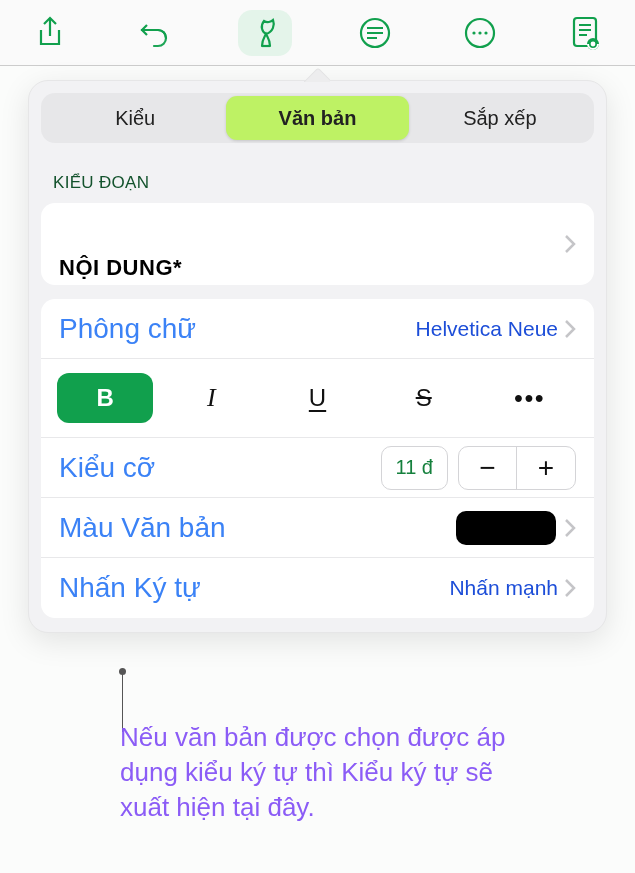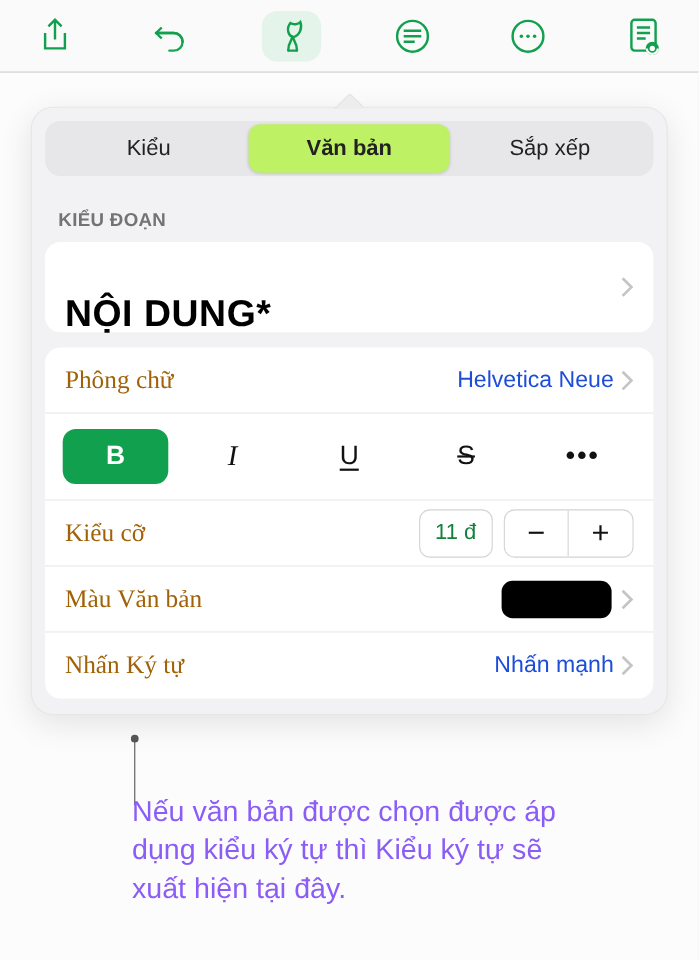--- a/index.html
+++ b/index.html
@@ -26,21 +26,21 @@
   color: #11a04d;
 }
 .tool-active {
   background: #e4f4ea;
   border-radius: 14px;
   padding: 6px 12px;
   width: auto; height: auto;
 }
 .popover-wrap {
   position: absolute;
-  top: 97px;
+  top: 80px;
   left: 28px;
   right: 28px;
 }
 .tail {
   position: absolute;
   top: -12px;
   left: 276px;
   width: 26px; height: 14px;
   overflow: hidden;
 }
@@ -80,42 +80,40 @@
   border-radius: 11px;
 }
 .seg-item.sel {
   background: #bef264;
   font-weight: 600;
   box-shadow: 0 1px 3px rgba(0,0,0,0.15);
 }
 .section-header {
   padding: 18px 24px 10px;
   font-size: 17px;
-  color: #737373;
+  color: #14532d;
   letter-spacing: 0.3px;
-  font-weight: bold;
 }
 .card {
   background: #fff;
   border-radius: 14px;
   margin: 0 12px;
 }
 .row {
   display: flex;
   align-items: center;
   min-height: 60px;
   padding: 0 18px;
   border-bottom: 1px solid #e8e8ea;
 }
 .row:last-child { border-bottom: none; }
 .row-label {
-  font-size: 23px;
-  color: #a16207;
+  font-size: 28px;
+  color: #3b82f6;
   flex: 0 0 auto;
-  font-family: Liberation Serif, serif;
 }
 .row-value {
   font-size: 21px;
   color: #1d4ed8;
   margin-left: auto;
   margin-right: 6px;
 }
 .chev {
   color: #c5c5c8;
   font-size: 22px;
@@ -124,21 +122,21 @@
 .para-style-card {
   background:#fff;
   border-radius:14px;
   margin: 0 12px 14px;
   height: 82px;
   display:flex;
   align-items:center;
   padding: 0 18px;
 }
 .para-style-text {
-  font-size: 34px;
+  font-size: 22px;
   font-weight: 800;
   letter-spacing: 0.5px;
   flex:1;
   margin-top:48px;
 }
 .fmt-row {
   display:flex;
   gap: 10px;
   padding: 14px 16px;
   border-bottom: 1px solid #e8e8ea;

